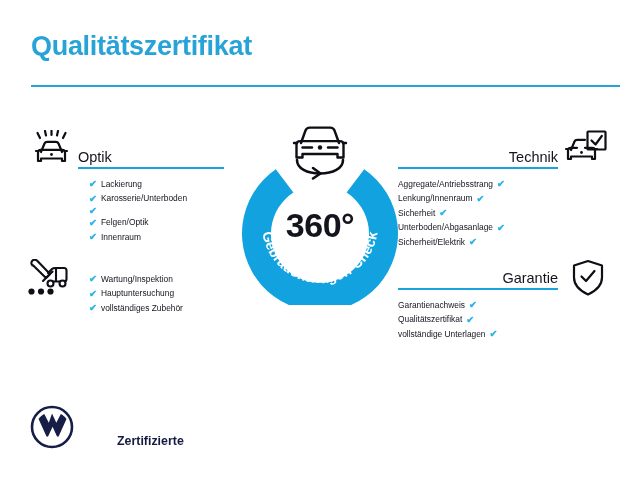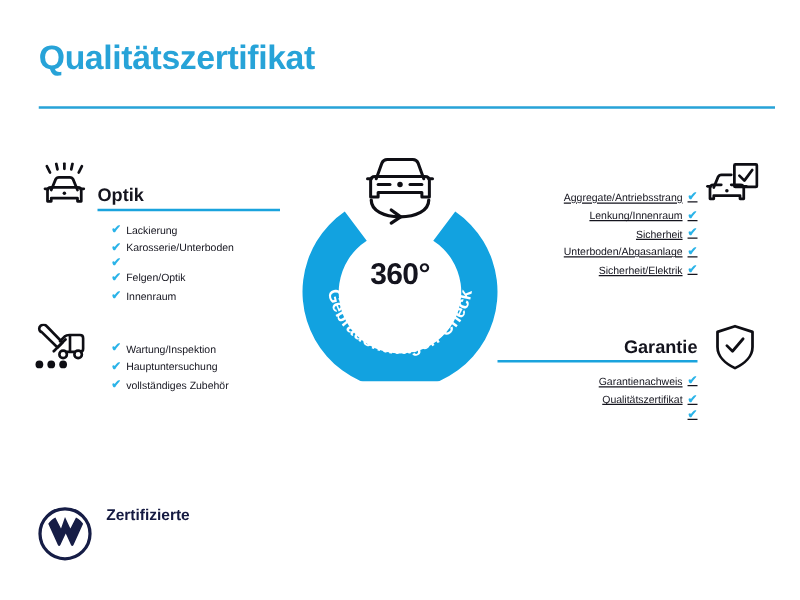--- a/index.html
+++ b/index.html
@@ -48,21 +48,21 @@
     position: absolute;
   }
   .sec-head {
     position: relative;
     height: 26px;
   }
   .sec-title {
     position: absolute;
     bottom: 5px;
     font-size: 14.5px;
-    font-weight: bold;
+    font-weight: normal;
     color: #14141e;
     white-space: nowrap;
     line-height: 1;
   }
   .sec-rule {
     position: absolute;
     bottom: 0;
     height: 2px;
     background: #1aa3dd;
   }
@@ -91,21 +91,21 @@
   .sec-left .sec-title { left: 0; }
   .sec-left .sec-rule  { left: 0; right: 0; }
   .sec-left .items     { margin-top: 8px; padding-left: 11px; }
   .sec-left .item      { justify-content: flex-start; }
   .sec-left .check     { margin-right: 4px; }
 
   
   .sec-right .sec-title { right: 0; }
   .sec-right .sec-rule  { left: 0; right: 0; }
   .sec-right .items     { margin-top: 8px; padding-right: 0px; }
-  .sec-right .item      { justify-content: flex-end; text-decoration: underline; }
+  .sec-right .item      { justify-content: flex-start; }
   .sec-right .check     { margin-left: 4px; order: 2; }
 
   
   #sec-optik     { left: 78px;  top: 143px; width: 146px; }
   #sec-wartung   { left: 78px;  top: 264px; width: 146px; }
   #sec-technik   { left: 398px; top: 143px; width: 160px; }
   #sec-garantie  { left: 398px; top: 264px; width: 160px; }
 
   .sec-icon {
     position: absolute;
@@ -137,34 +137,35 @@
     top: 0px;
     width: 74px;
     height: 62px;
   }
   .badge-value {
     position: absolute;
     left: 0;
     top: 88px;
     width: 160px;
     text-align: center;
-    font-size: 24px;
+    font-size: 34px;
     font-weight: bold;
     color: #14141e;
     letter-spacing: -0.5px;
     line-height: 1;
   }
 
   
   .brand {
     position: absolute;
     left: 30px;
     top: 405px;
     display: flex;
-    align-items: flex-start;
+    align-items: flex-end;
+    gap: 32px;
   }
   .brand-logo { width: 44px; height: 44px; }
   .brand-text {
     margin-left: 11px;
     font-size: 12.4px;
     font-weight: bold;
     line-height: 15px;
     color: #151a41;
     white-space: nowrap;
   }
@@ -264,20 +265,24 @@
           <span>Hauptuntersuchung</span>
         </li>
       <li class="item">
           <span class="check">✔</span>
           <span>vollständiges Zubehör</span>
         </li>
     </ul>
   </div>
 
   <div class="section sec-right" id="sec-technik">
+    <div class="sec-head">
+      <div class="sec-title">Technik</div>
+      <div class="sec-rule"></div>
+    </div>
     <ul class="items">
       <li class="item">
           <span>Aggregate/Antriebsstrang</span>
           <span class="check">✔</span>
         </li>
       <li class="item">
           <span>Lenkung/Innenraum</span>
           <span class="check">✔</span>
         </li>
       <li class="item">
@@ -303,20 +308,21 @@
     <ul class="items">
       <li class="item">
           <span>Garantienachweis</span>
           <span class="check">✔</span>
         </li>
       <li class="item">
           <span>Qualitätszertifikat</span>
           <span class="check">✔</span>
         </li>
       <li class="item">
+          <span>vollständige Unterlagen</span>
           <span class="check">✔</span>
         </li>
     </ul>
   </div>
 
   <div class="badge">
 
     <svg class="badge-ring" viewBox="0 0 160 160">
       <defs>
         <path id="arcpath" d="M 22 80 A 58 58 0 0 0 138 80"></path>

